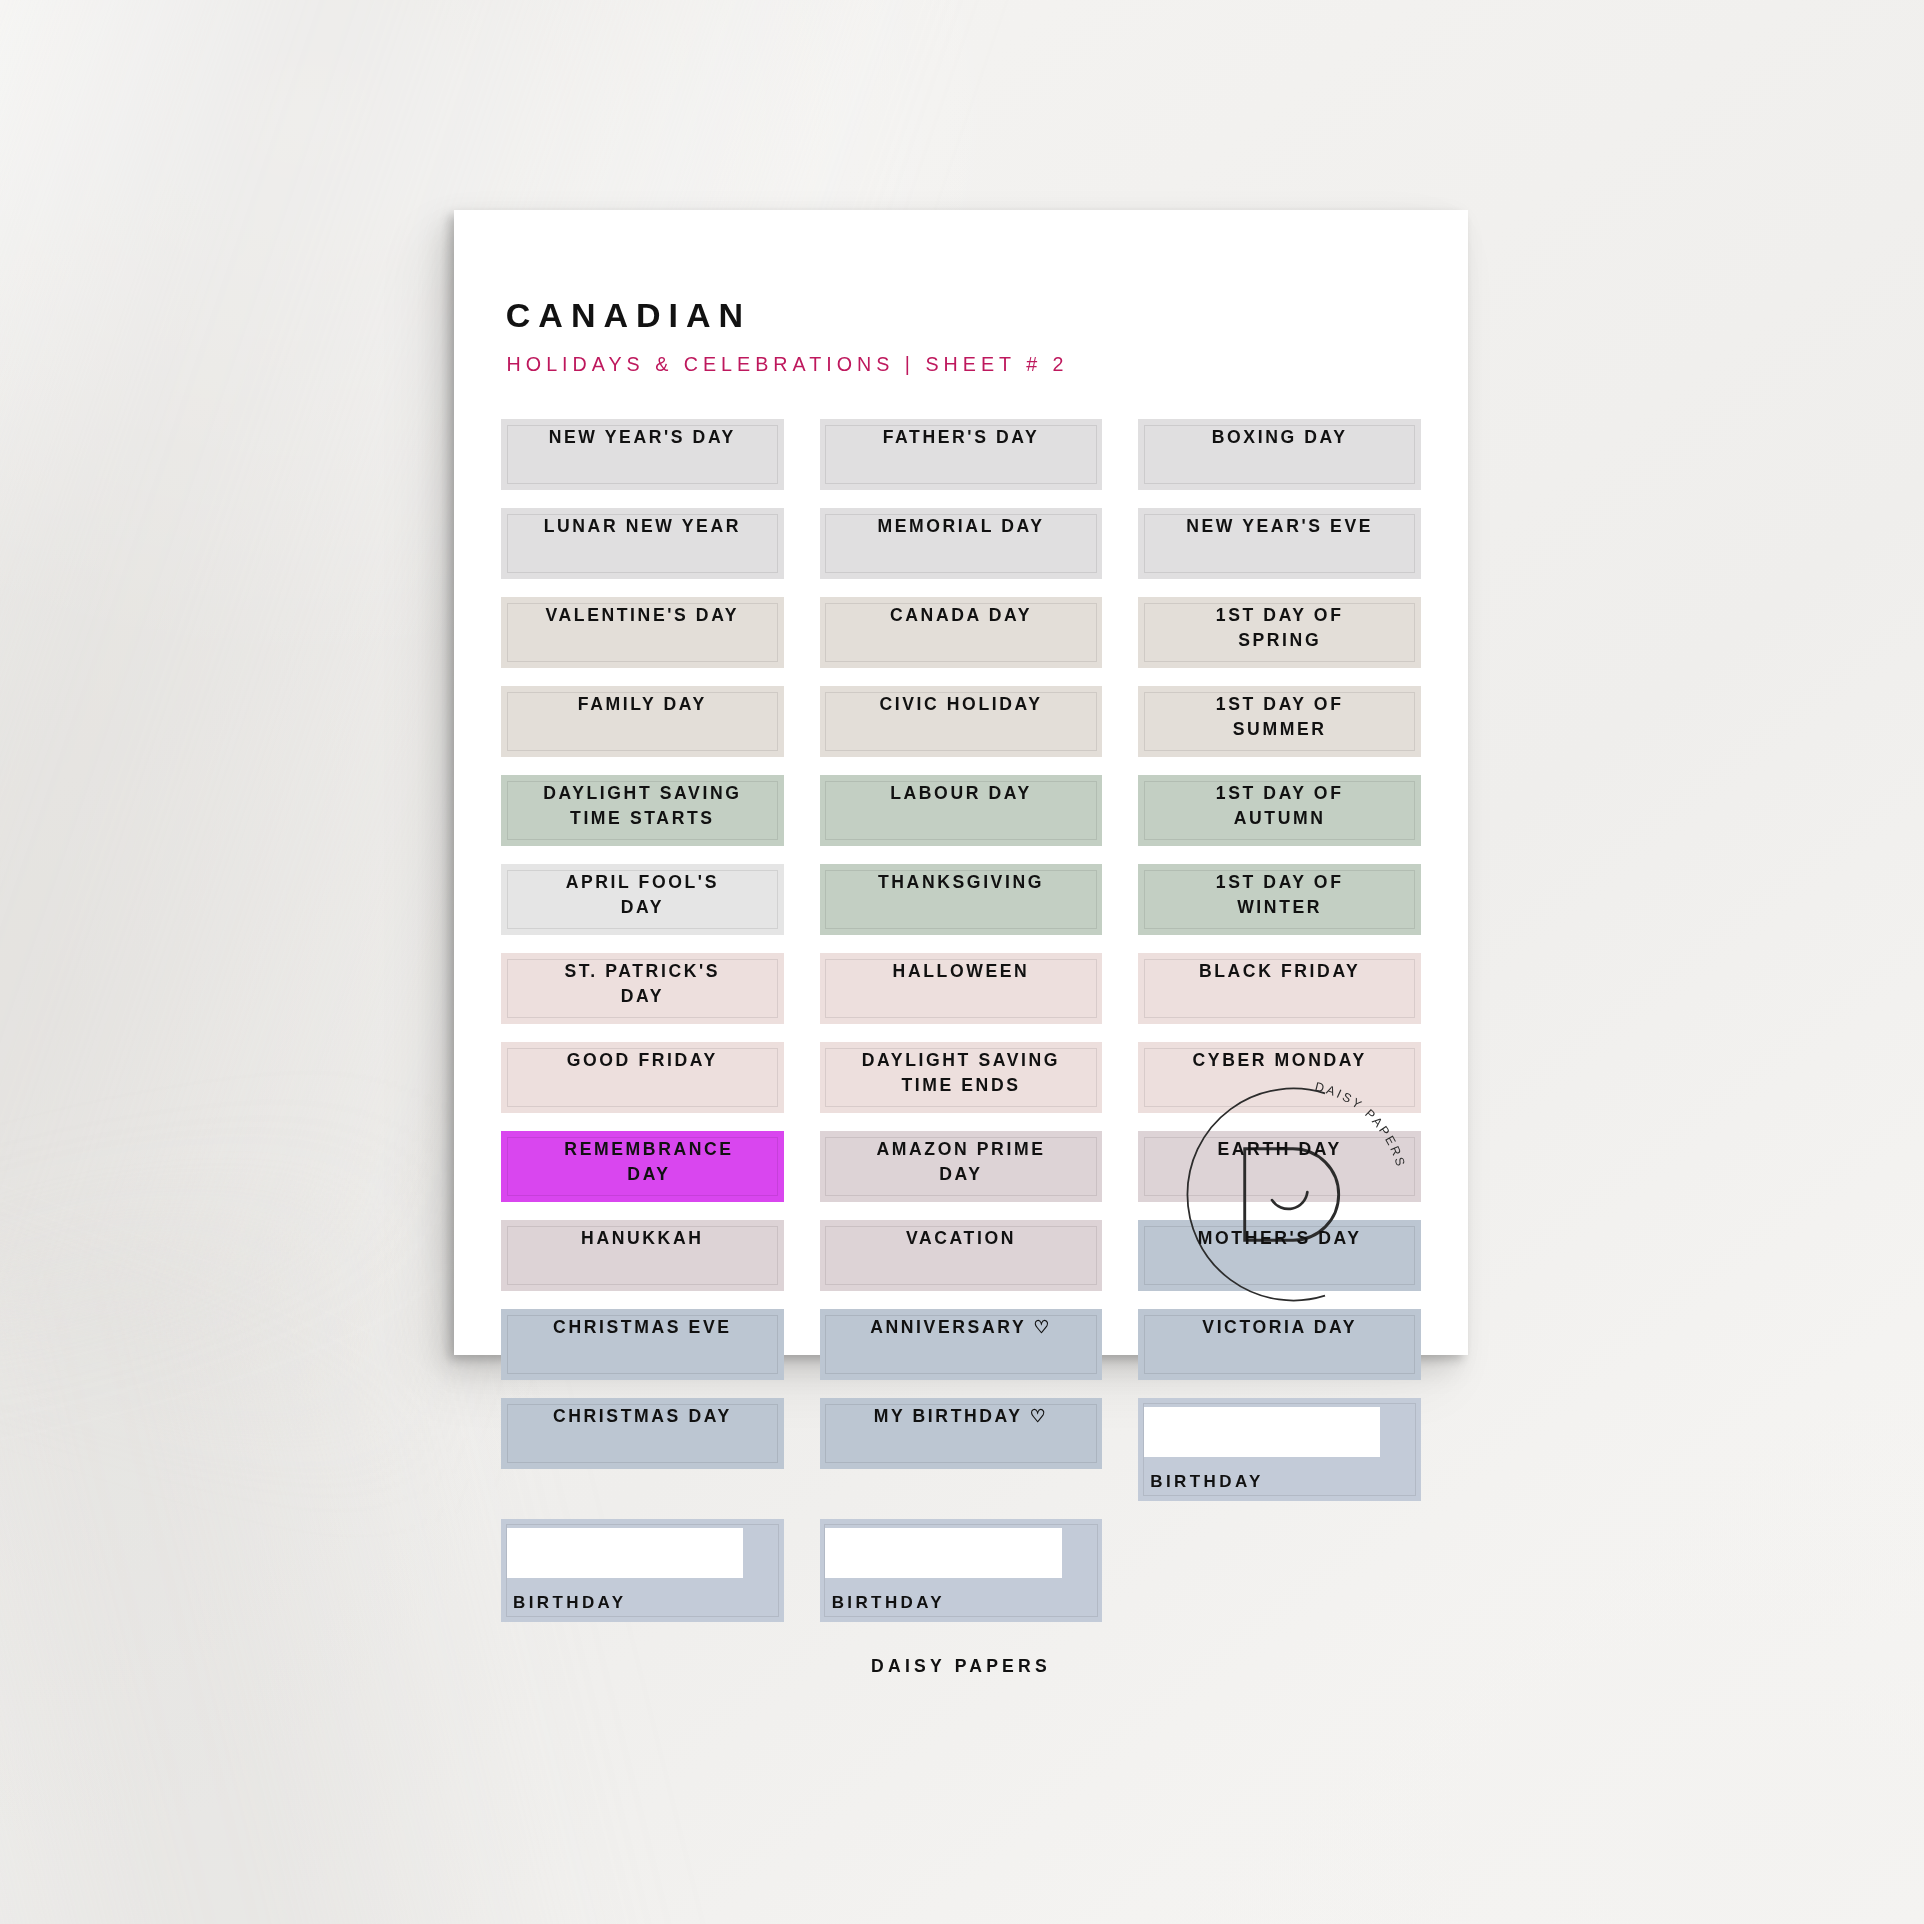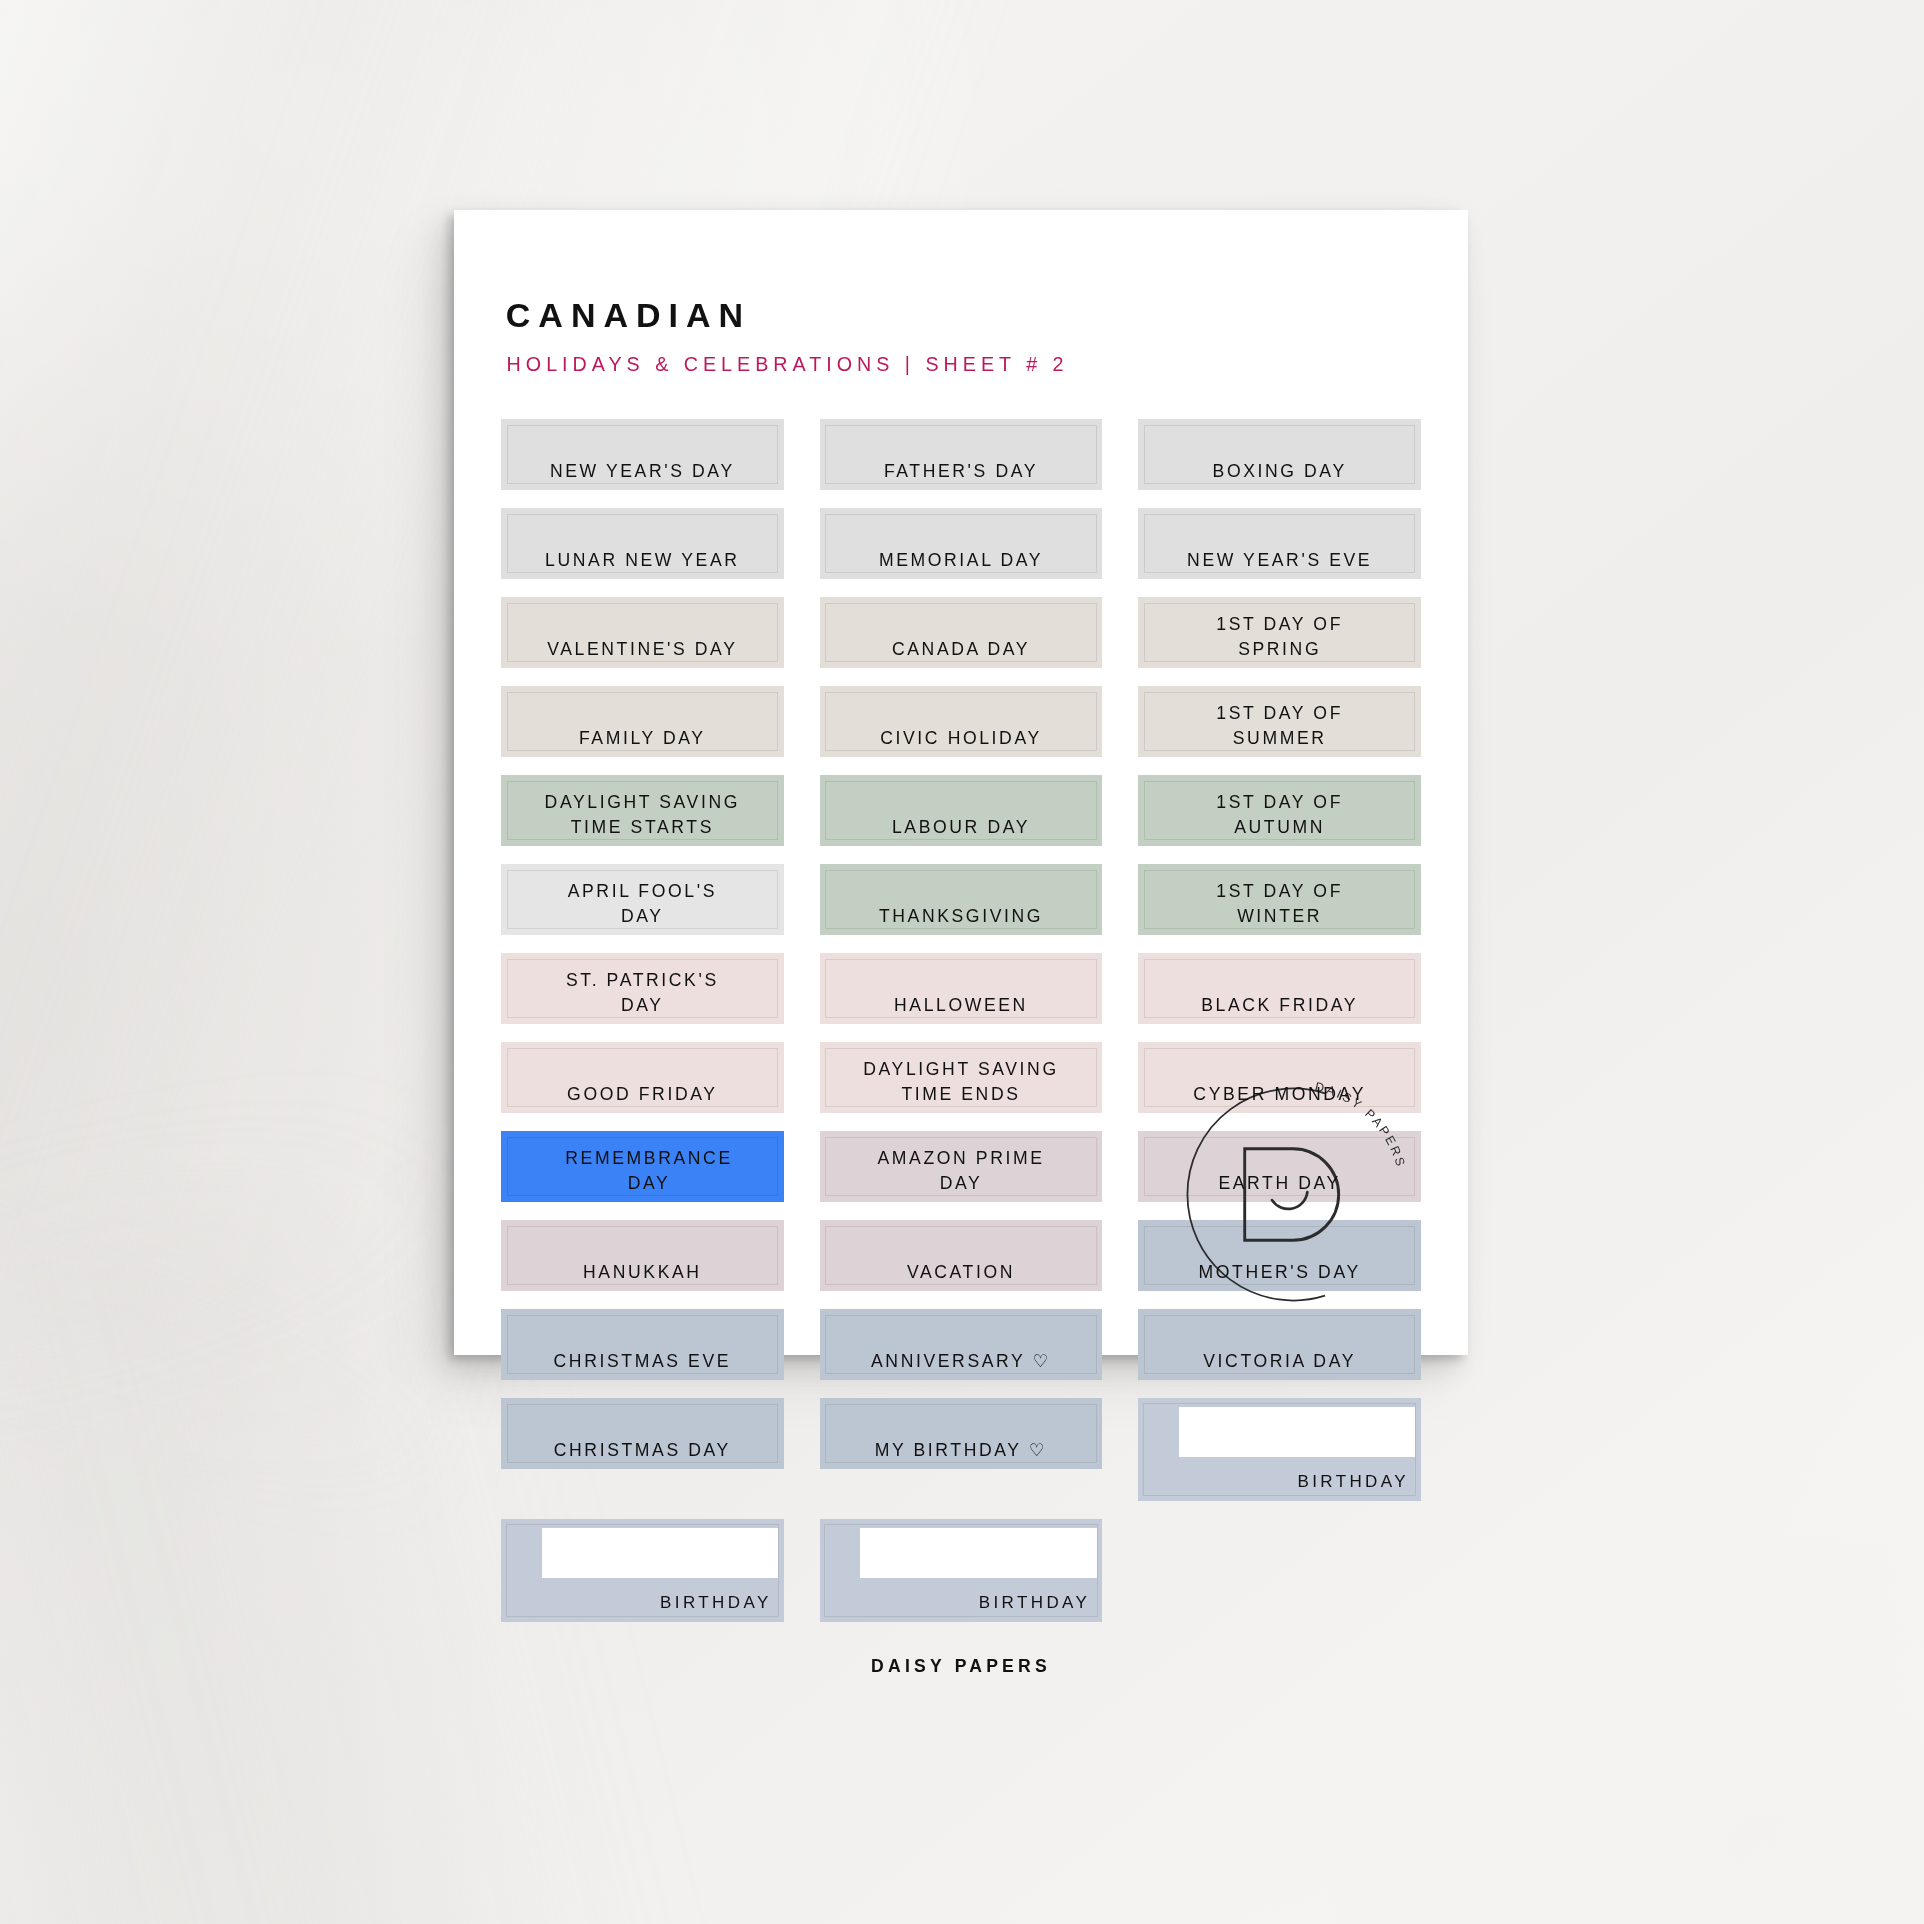--- a/index.html
+++ b/index.html
@@ -89,23 +89,24 @@
     display: grid;
     grid-template-columns: repeat(3, 1fr);
     column-gap: 36px;
     row-gap: 18px;
   }
 
   .sticker {
     height: 71px;
     position: relative;
     display: flex;
-    align-items: flex-end;
+    align-items: flex-start;
     justify-content: center;
     padding: 5.6px;
+    font-weight: bold;
   }
   .sticker .frame {
     position: absolute;
     left: 5.6px; top: 5.6px; right: 5.6px; bottom: 5.6px;
     border: 0.8px solid rgba(0,0,0,0.085);
     pointer-events: none;
   }
   .sticker .label {
     position: relative;
     z-index: 2;
@@ -273,21 +274,21 @@
         </div>
         <div class="sticker" style="background: rgb(237, 223, 221);">
           <div class="frame"></div>
           <div class="label">DAYLIGHT SAVING
 TIME ENDS</div>
         </div>
         <div class="sticker" style="background: rgb(237, 223, 221);">
           <div class="frame"></div>
           <div class="label">CYBER MONDAY</div>
         </div>
-        <div class="sticker" style="background: #3b82f6; padding-left: 19px;">
+        <div class="sticker" style="background: #d946ef; padding-left: 19px;">
           <div class="frame"></div>
           <div class="label">REMEMBRANCE
 DAY</div>
         </div>
         <div class="sticker" style="background: rgb(221, 211, 214);">
           <div class="frame"></div>
           <div class="label">AMAZON PRIME
 DAY</div>
         </div>
         <div class="sticker" style="background: rgb(221, 211, 214);">

